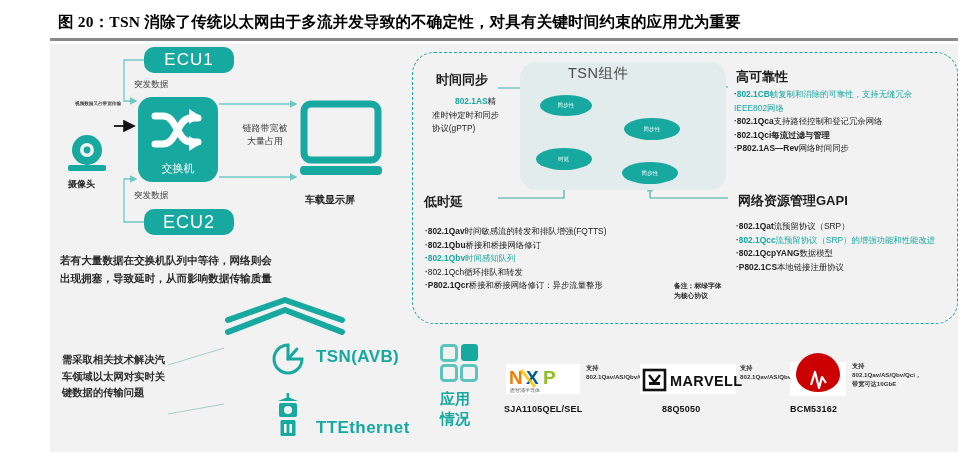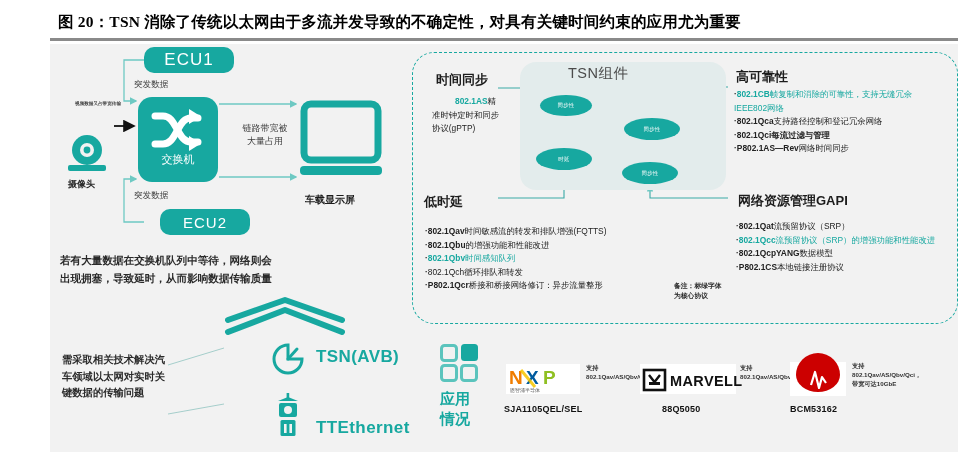--- a/index.html
+++ b/index.html
@@ -35,26 +35,26 @@
   
   .tealbox{
     position:absolute;background:#17a8a0;border-radius:10px;
     color:#fff;display:flex;align-items:center;justify-content:center;
     font-weight:400;letter-spacing:1px;
   }
   .lbl{position:absolute;color:#3d3d3d;}
 
   
   #ecu1{left:116px;top:47px;width:90px;height:26px;font-size:17px;}
-  #ecu2{left:132px;top:209px;width:90px;height:26px;font-size:15px;justify-content:center;}
+  #ecu2{left:116px;top:209px;width:90px;height:26px;font-size:18px;justify-content:center;}
 
   
   #switch{
     left:110px;top:97px;width:80px;height:85px;border-radius:14px;
-    flex-direction:column;justify-content:flex-end;padding-bottom:15px;
+    flex-direction:column;justify-content:flex-end;padding-bottom:6px;
     box-sizing:border-box;
   }
   #switch .sw-icon{position:absolute;left:50%;top:8px;transform:translateX(-50%);}
   #switch .sw-label{font-size:11px;letter-spacing:0;}
 
   
   #camera-icon{position:absolute;left:36px;top:133px;width:46px;height:42px;}
   #camera-label{left:40px;top:178px;font-size:9px;color:#2b2b2b;font-weight:700;}
   #camera-note{left:46px;top:101px;width:48px;font-size:4.6px;line-height:1.45;
     color:#444;font-weight:700;text-align:center;}
@@ -267,21 +267,21 @@
   <div class="ell" id="e4">同步性</div>
 
   <div class="sec-h" id="h-sync">时间同步</div>
   <div class="sec-h" id="h-lat">低时延</div>
   <div class="sec-h" id="h-rel">高可靠性</div>
   <div class="sec-h" id="h-gapi">网络资源管理GAPI</div>
 
   <div class="body-txt" id="t-sync"><span style="font-weight: 700; color: rgb(23, 168, 160); padding-left: 23px;">802.1AS</span><span style="font-weight: 400;">精准时钟定时和同步协议(gPTP)</span></div>
   <div class="body-txt" id="t-lat">
       <div><span>·</span><span style="font-weight: 700;">802.1Qav</span><span style="font-weight: 400;">时间敏感流的转发和排队增强(FQTTS)</span></div>
-      <div><span>·</span><span style="font-weight: 700;">802.1Qbu</span><span style="font-weight: 400;">的增强功能和性能改进</span></div>
+      <div><span>·</span><span style="font-weight: 700;">802.1Qbu</span><span style="font-weight: 400;">桥接和桥接网络修订</span></div>
       <div><span>·</span><span style="font-weight: 700; color: rgb(23, 168, 160);">802.1Qbv</span><span style="font-weight: 400; color: rgb(23, 168, 160);">时间感知队列</span></div>
       <div><span>·</span><span style="font-weight: 400;">802.1Qch</span><span style="font-weight: 400;">循环排队和转发</span></div>
       <div><span>·</span><span style="font-weight: 700;">P802.1Qcr</span><span style="font-weight: 400;">桥接和桥接网络修订：异步流量整形</span></div>
     </div>
   <div class="body-txt" id="t-rel">
       <div><span>·</span><span style="font-weight: 700; color: rgb(23, 168, 160);">802.1CB</span><span style="font-weight: 400; color: rgb(23, 168, 160);">帧复制和消除的可靠性，支持无缝冗余IEEE802网络</span></div>
       <div><span>·</span><span style="font-weight: 700;">802.1Qca</span><span style="font-weight: 400;">支持路径控制和登记冗余网络</span></div>
       <div><span>·</span><span style="font-weight: 700;">802.1Qci</span><span style="font-weight: 700;">每流过滤与管理</span></div>
       <div><span>·</span><span style="font-weight: 700;">P802.1AS—Rev</span><span style="font-weight: 400;">网络时间同步</span></div>
     </div>

